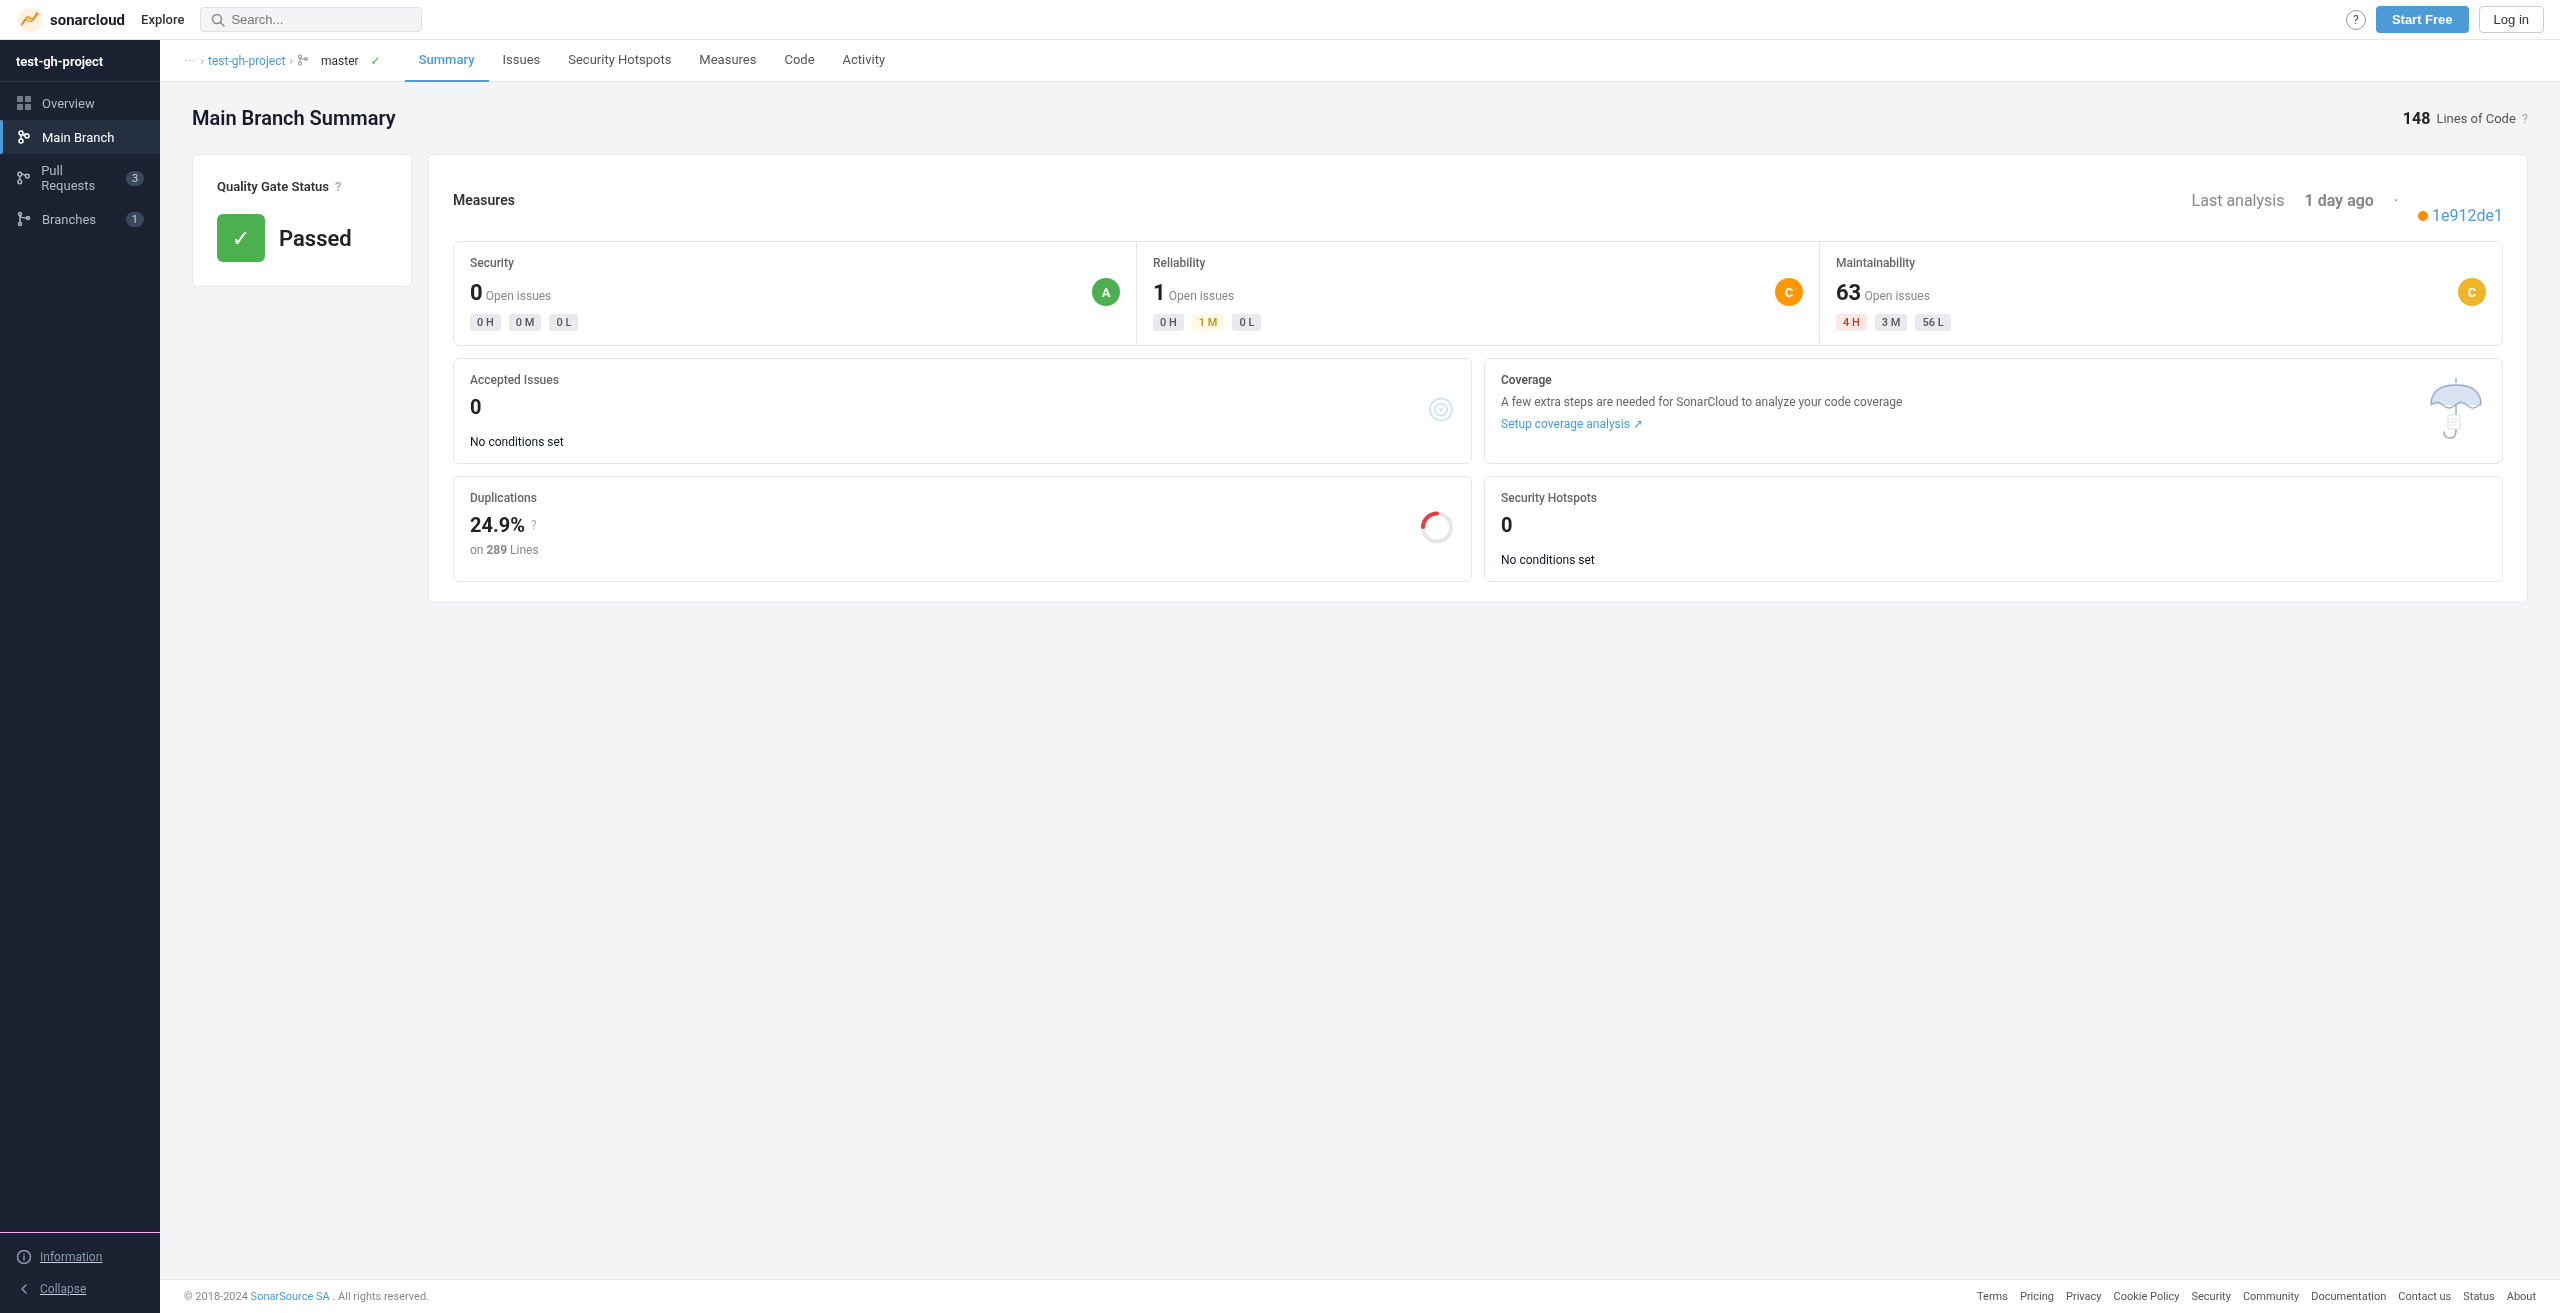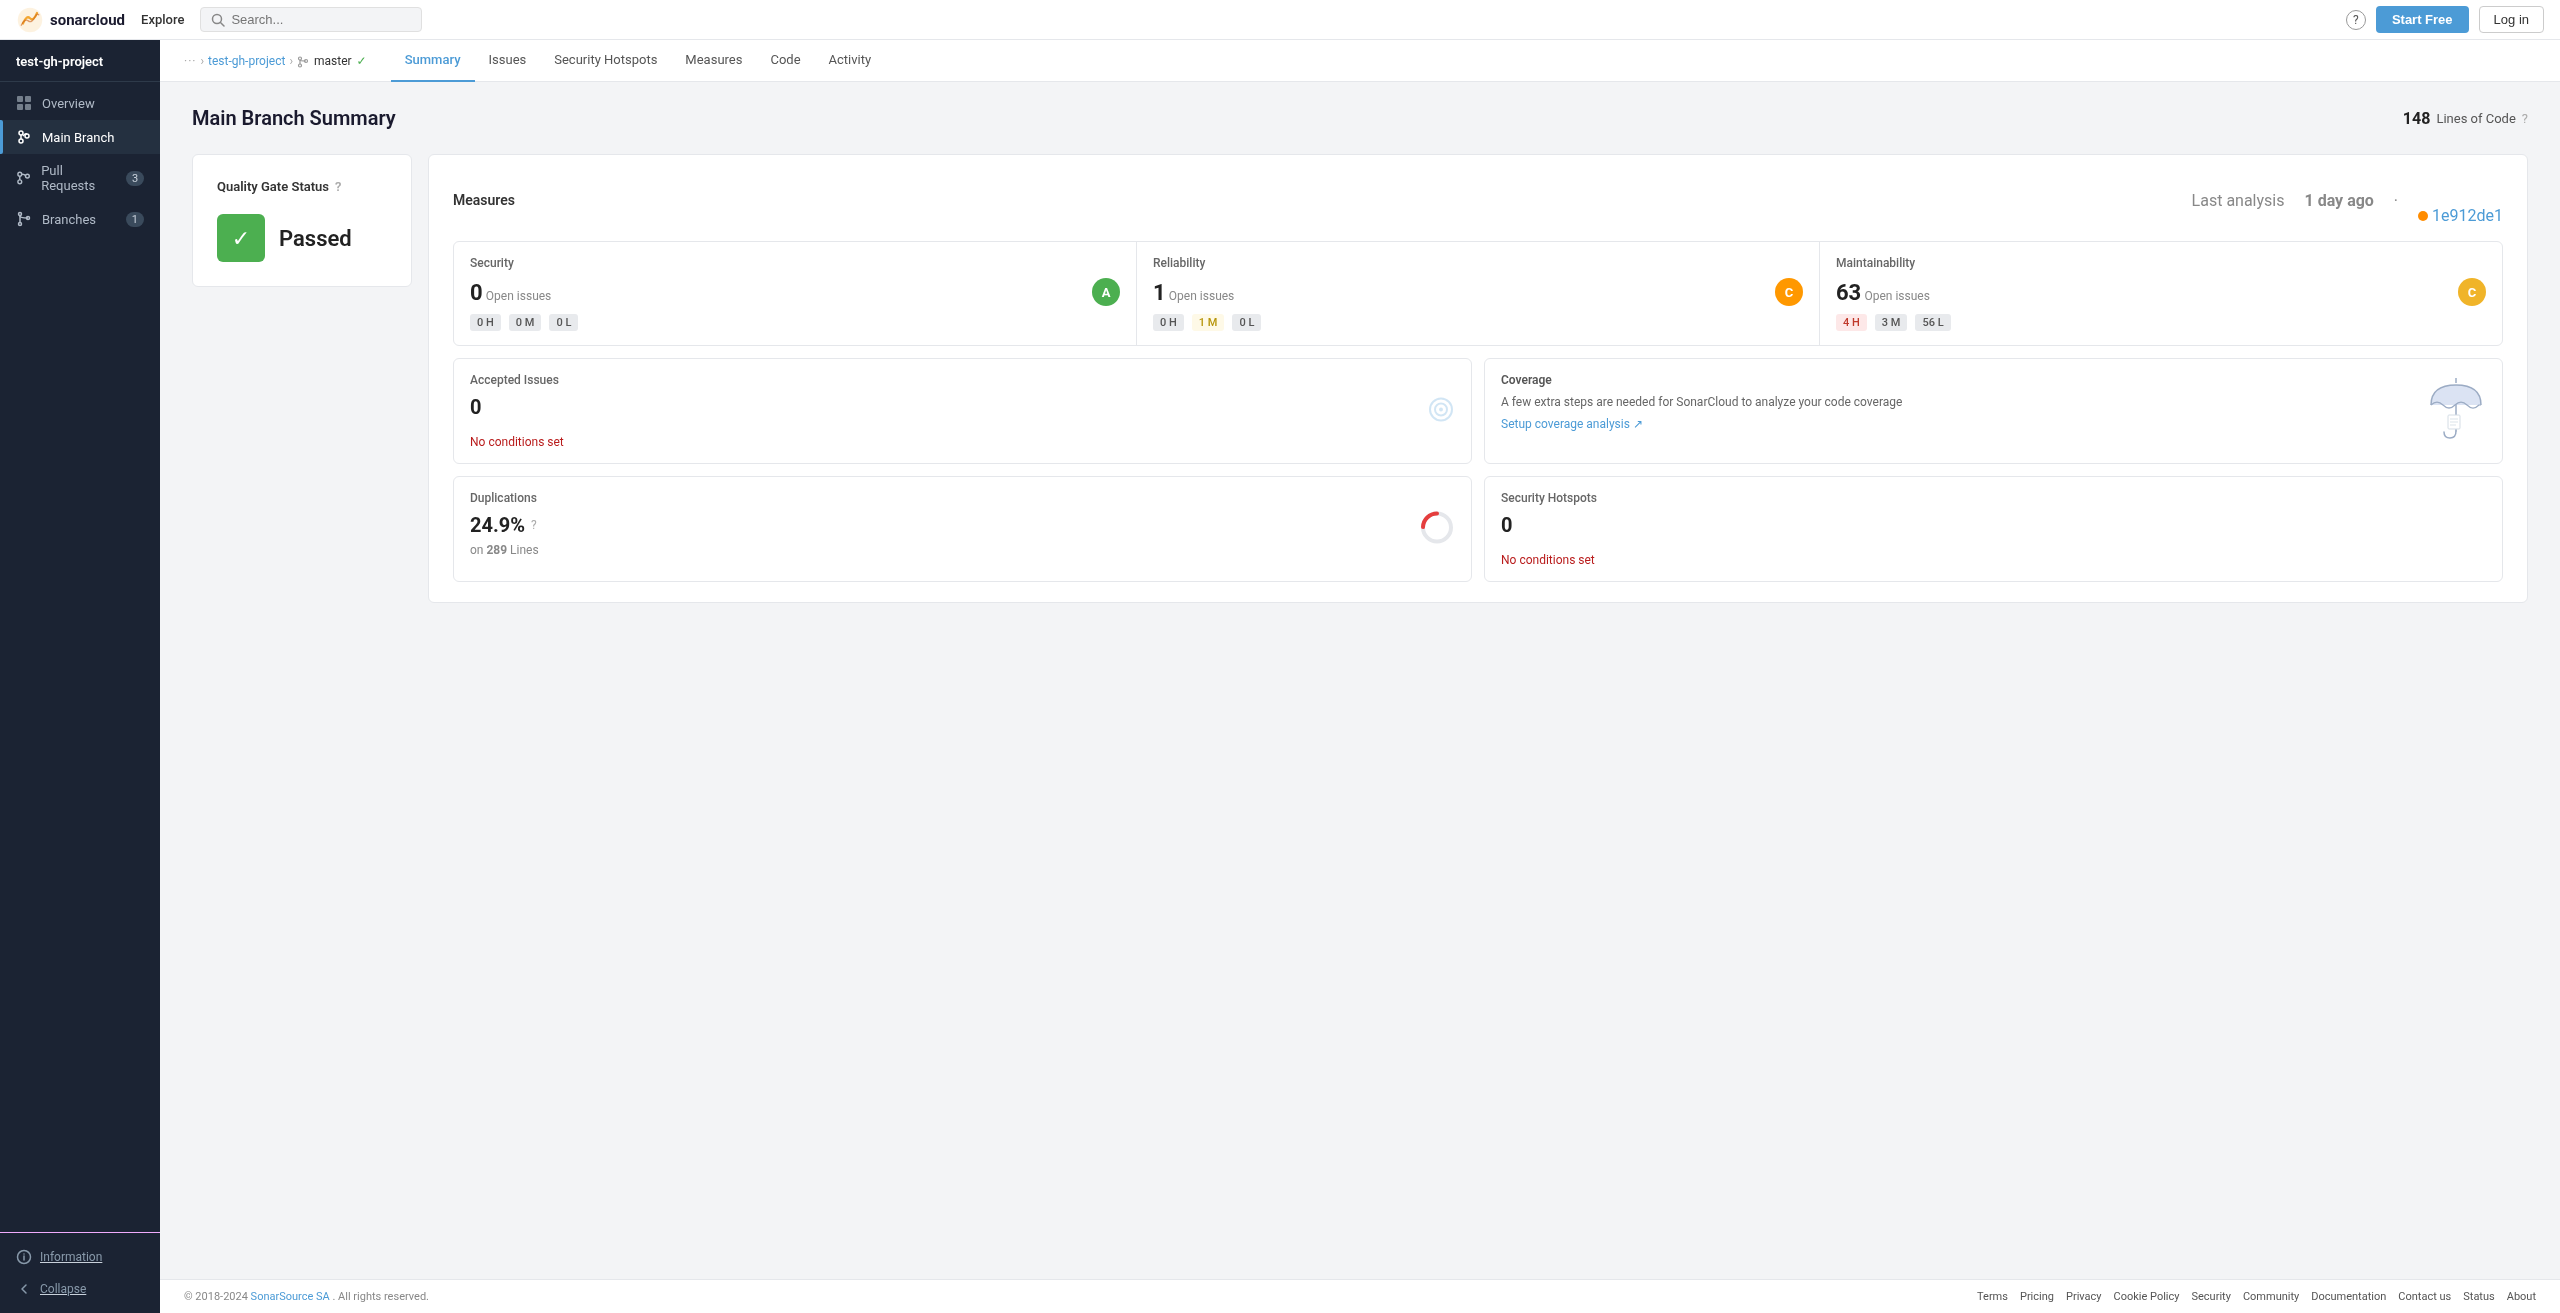--- a/index.html
+++ b/index.html
@@ -96,21 +96,21 @@
       align-items: center;
       gap: 0;
       height: 42px;
       position: sticky;
       top: 40px;
       z-index: 50;
     }
     .breadcrumb { display: flex; align-items: center; gap: 4px; font-size: 12px; color: #888; padding: 0 0 0 0; margin-right: 24px; }
     .breadcrumb-sep { color: #aaa; }
     .breadcrumb-link { color: #4c9bd6; cursor: pointer; text-decoration: none; }
-    .breadcrumb-branch { display: flex; align-items: flex-end; gap: 5px; color: #333; }
+    .breadcrumb-branch { display: flex; align-items: flex-start; gap: 12px; color: #333; }
     .branch-check { color: #4caf50; font-size: 12px; }
 
     .tabs { display: flex; align-items: center; gap: 0; }
     .tab {
       padding: 0 14px;
       height: 42px;
       display: flex;
       align-items: center;
       cursor: pointer;
       color: #555;
@@ -208,21 +208,21 @@
       border-radius: 6px;
       padding: 14px 16px;
       position: relative;
     }
     .metric-card-small-icon {
       position: absolute;
       right: 16px;
       top: 50%;
       transform: translateY(-50%);
     }
-    .no-conditions { font-size: 12px; color: #b91c1c; margin-top: 16px; }
+    .no-conditions { font-size: 12px; color: #0f172a; margin-top: 16px; }
 
     
     .coverage-card {
       flex: 1;
       border: 1px solid #e5e7eb;
       border-radius: 6px;
       padding: 14px 16px;
       display: flex;
       gap: 12px;
       align-items: flex-start;

